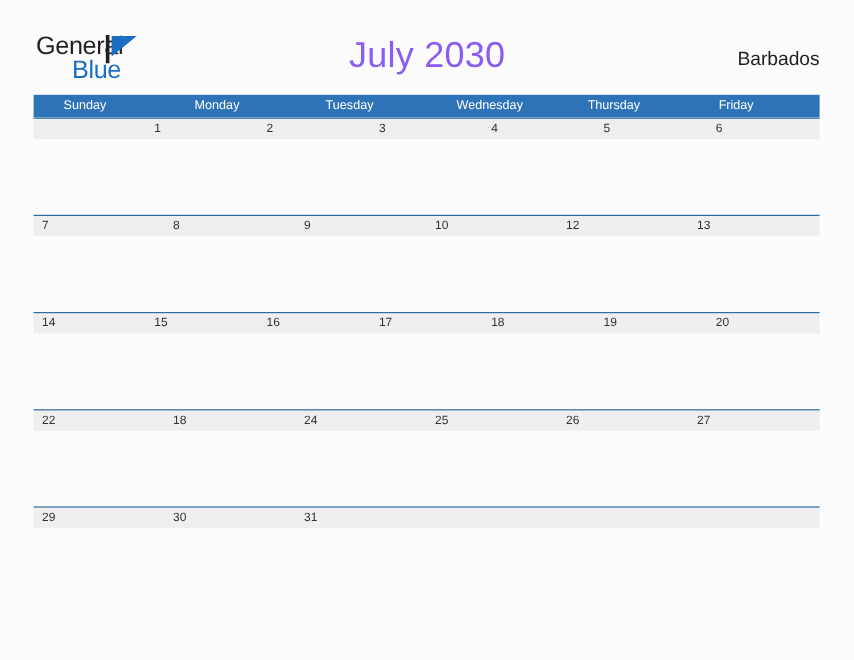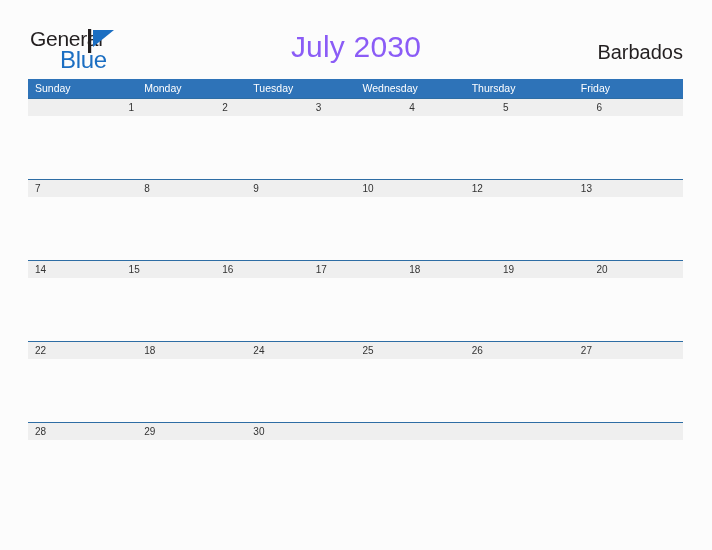--- a/index.html
+++ b/index.html
@@ -42,21 +42,21 @@
     position: absolute;
     left: 58px;
     top: 1px;
     width: 28px;
     height: 24px;
   }
   .logo-blue {
     position: absolute;
     left: 30px;
     top: 20px;
-    font-size: 24px;
+    font-size: 21px;
     color: #1b6ec2;
     letter-spacing: -0.3px;
     font-family: "Liberation Sans", sans-serif;
   }
 
   .month-title {
     position: absolute;
     left: 0;
     right: 0;
     top: 30px;
@@ -65,21 +65,21 @@
     font-weight: normal;
     color: #8b5cf6;
     letter-spacing: 0.2px;
     margin: 0;
   }
 
   .location {
     position: absolute;
     right: 29px;
     top: 41px;
-    font-size: 20px;
+    font-size: 16px;
     color: #231f20;
   }
 
   
   .calendar {
     position: absolute;
     left: 28px;
     top: 79px;
     width: 655px;
   }
@@ -87,21 +87,21 @@
   .weekday-row {
     display: flex;
     background: #2e73b8;
     height: 19px;
   }
   .weekday-cell {
     flex: 1 1 0;
     color: #ffffff;
     font-size: 10.5px;
     line-height: 19px;
-    padding-left: 7px;
+    padding-left: 25px;
     box-sizing: border-box;
     white-space: nowrap;
     overflow: hidden;
   }
 
   .week-row {
     height: 81px;
     position: relative;
   }
   .date-band {
@@ -201,23 +201,23 @@
       <div class="date-cell">24</div>
       <div class="date-cell">25</div>
       <div class="date-cell">26</div>
       <div class="date-cell">27</div>
     </div>
     <div class="event-band"></div>
   </div>
 
   <div class="week-row">
     <div class="date-band">
-      <div class="date-cell">28</div>
       <div class="date-cell">29</div>
       <div class="date-cell">30</div>
+      <div class="date-cell">31</div>
       <div class="date-cell"></div>
       <div class="date-cell"></div>
       <div class="date-cell"></div>
     </div>
     <div class="event-band"></div>
   </div>
 
 </div>
 
 </body></html>

